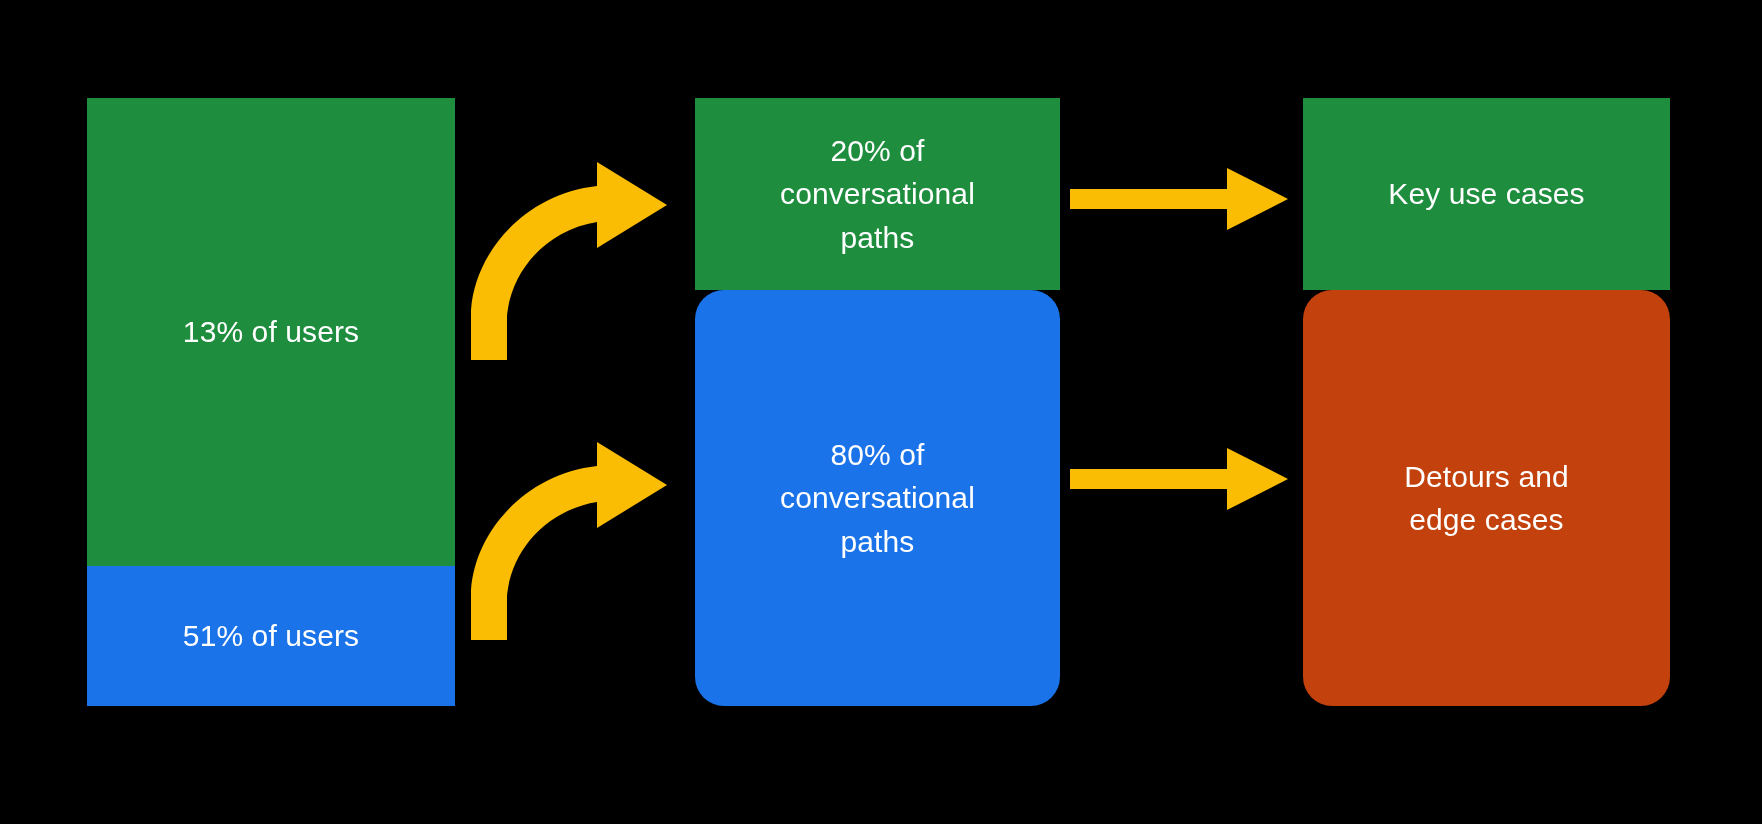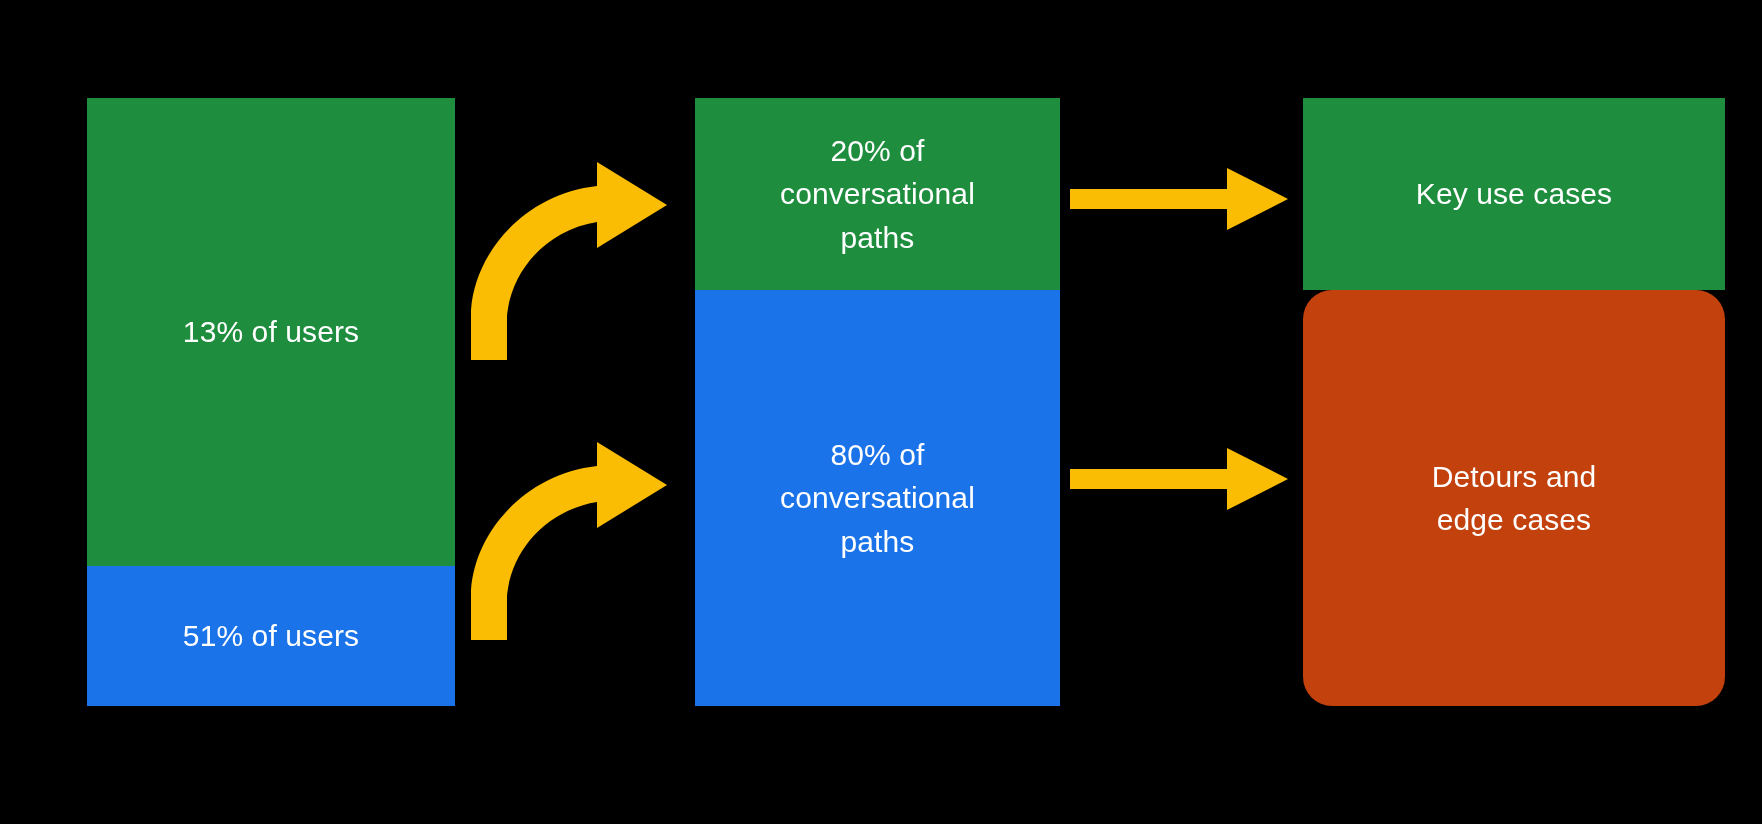--- a/index.html
+++ b/index.html
@@ -39,21 +39,21 @@
   #col-1 { left: 87px; top: 98px; width: 368px; height: 608px; }
   #col-1 .seg.green { height: 468px; }
   #col-1 .seg.blue  { height: 140px; }
 
   
   #col-2 { left: 695px; top: 98px; width: 365px; height: 608px; }
   #col-2 .seg.green { height: 192px; }
   #col-2 .seg.blue  { height: 416px; }
 
   
-  #col-3 { left: 1303px; top: 98px; width: 422px; height: 608px; }
+  #col-3 { left: 1303px; top: 98px; width: 367px; height: 608px; }
   #col-3 .seg.green { height: 192px; }
   #col-3 .seg.blue  { height: 416px; }
 
   .arrow-svg {
     position: absolute;
     overflow: visible;
   }
   #arrow-curved-top    { left: 455px; top: 160px;  width: 230px; height: 200px; }
   #arrow-curved-bottom { left: 455px; top: 440px;  width: 230px; height: 200px; }
   #arrow-straight-top    { left: 1070px; top: 168px; width: 220px; height: 62px; }
@@ -72,21 +72,21 @@
       <span class="seg-label">51% of users</span>
     </div>
   </div>
 
   <div class="column" id="col-2">
     <div class="seg green" style="background: rgb(30, 142, 62); color: rgb(255, 255, 255);">
       <span class="seg-label">20% of
 conversational
 paths</span>
     </div>
-    <div class="seg blue" style="background: rgb(26, 115, 232); color: rgb(255, 255, 255);">
+    <div class="seg blue" style="background: rgb(26, 115, 232); color: rgb(255, 255, 255); border-radius: 29px;">
       <span class="seg-label">80% of
 conversational
 paths</span>
     </div>
   </div>
 
   <div class="column" id="col-3">
     <div class="seg green" style="background: rgb(30, 142, 62); color: rgb(255, 255, 255);">
       <span class="seg-label">Key use cases</span>
     </div>

